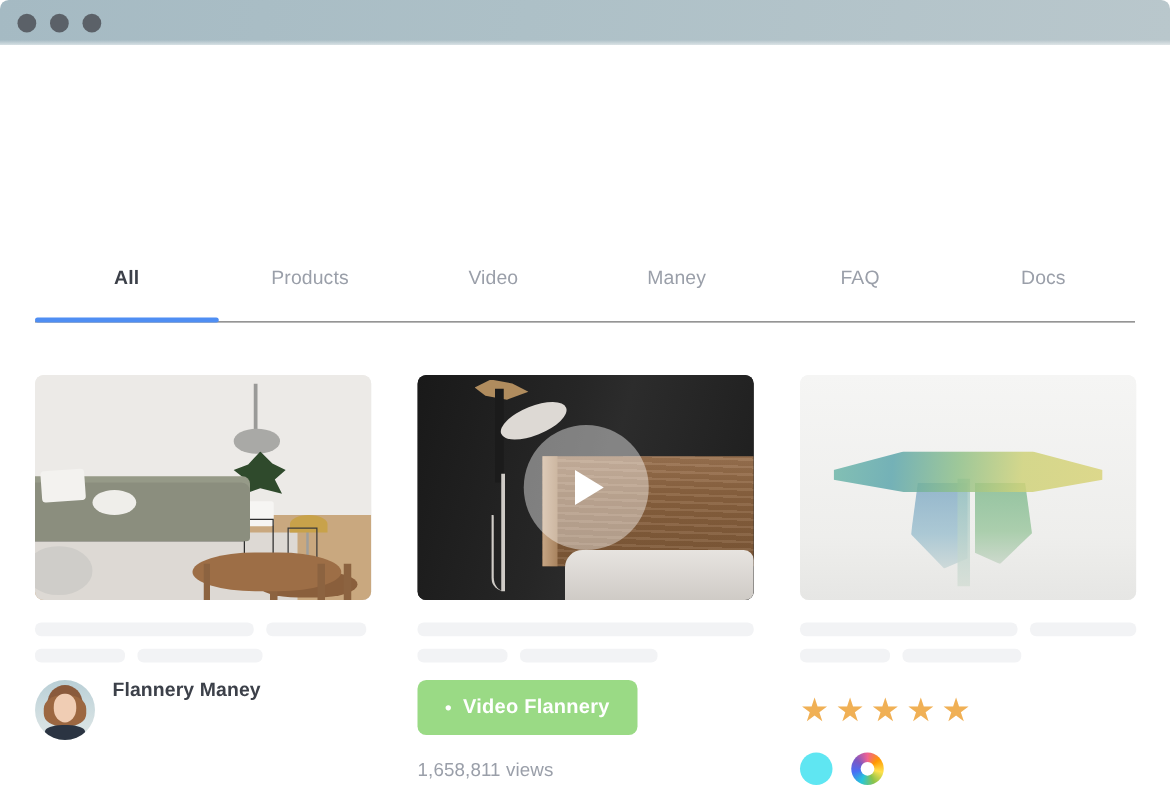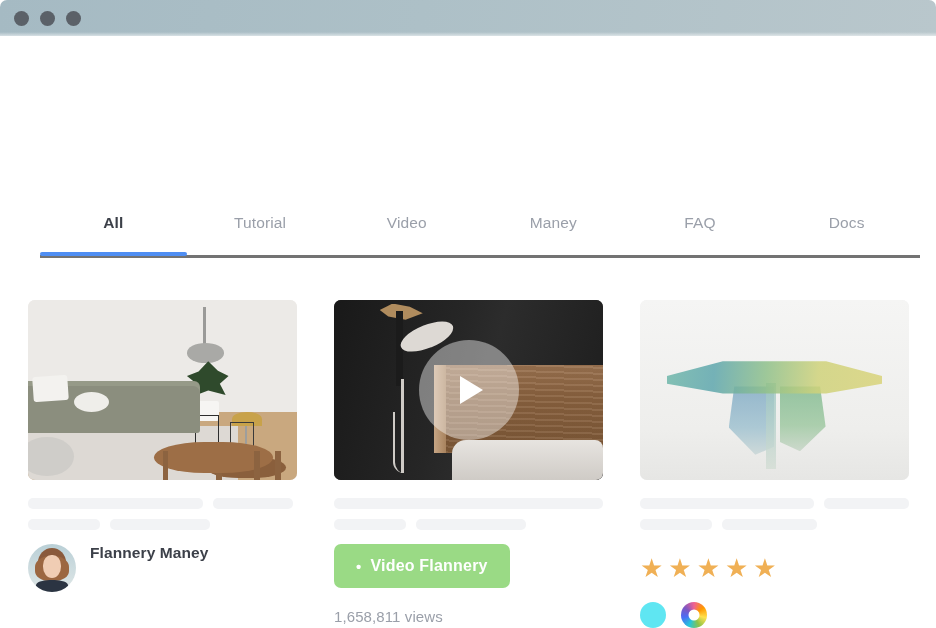--- a/index.html
+++ b/index.html
@@ -89,25 +89,25 @@
     justify-content: center;
     cursor: pointer;
     border-top-right-radius: 7px;
     border-bottom-right-radius: 7px;
   }
   .search-button svg { display: block; }
 
   
   .tabs {
     position: absolute;
-    left: 40px; top: 178px;
+    left: 28px; top: 178px;
     width: 880px;
     height: 44px;
     display: flex;
-    border-bottom: 3px solid #737373;
+    border-bottom: 1px solid #737373;
   }
   .tab {
     flex: 1;
     text-align: center;
     font-size: 15.5px;
     color: #9a9fa9;
     position: relative;
     cursor: pointer;
     padding-bottom: 16px;
     letter-spacing: 0.1px;
@@ -305,21 +305,21 @@
     <div class="dot"></div>
     <div class="dot"></div>
     <div class="dot"></div>
   </div>
 
   <div class="content">
 
 
     <div class="tabs">
       <div class="tab active"><span>All</span></div>
-      <div class="tab"><span>Tutorial</span></div>
+      <div class="tab"><span>Products</span></div>
       <div class="tab"><span>Video</span></div>
       <div class="tab"><span>Maney</span></div>
       <div class="tab"><span>FAQ</span></div>
       <div class="tab"><span>Docs</span></div>
     </div>
 
     <div class="cards">
 
       <div class="card">
         <div class="thumb lr">

